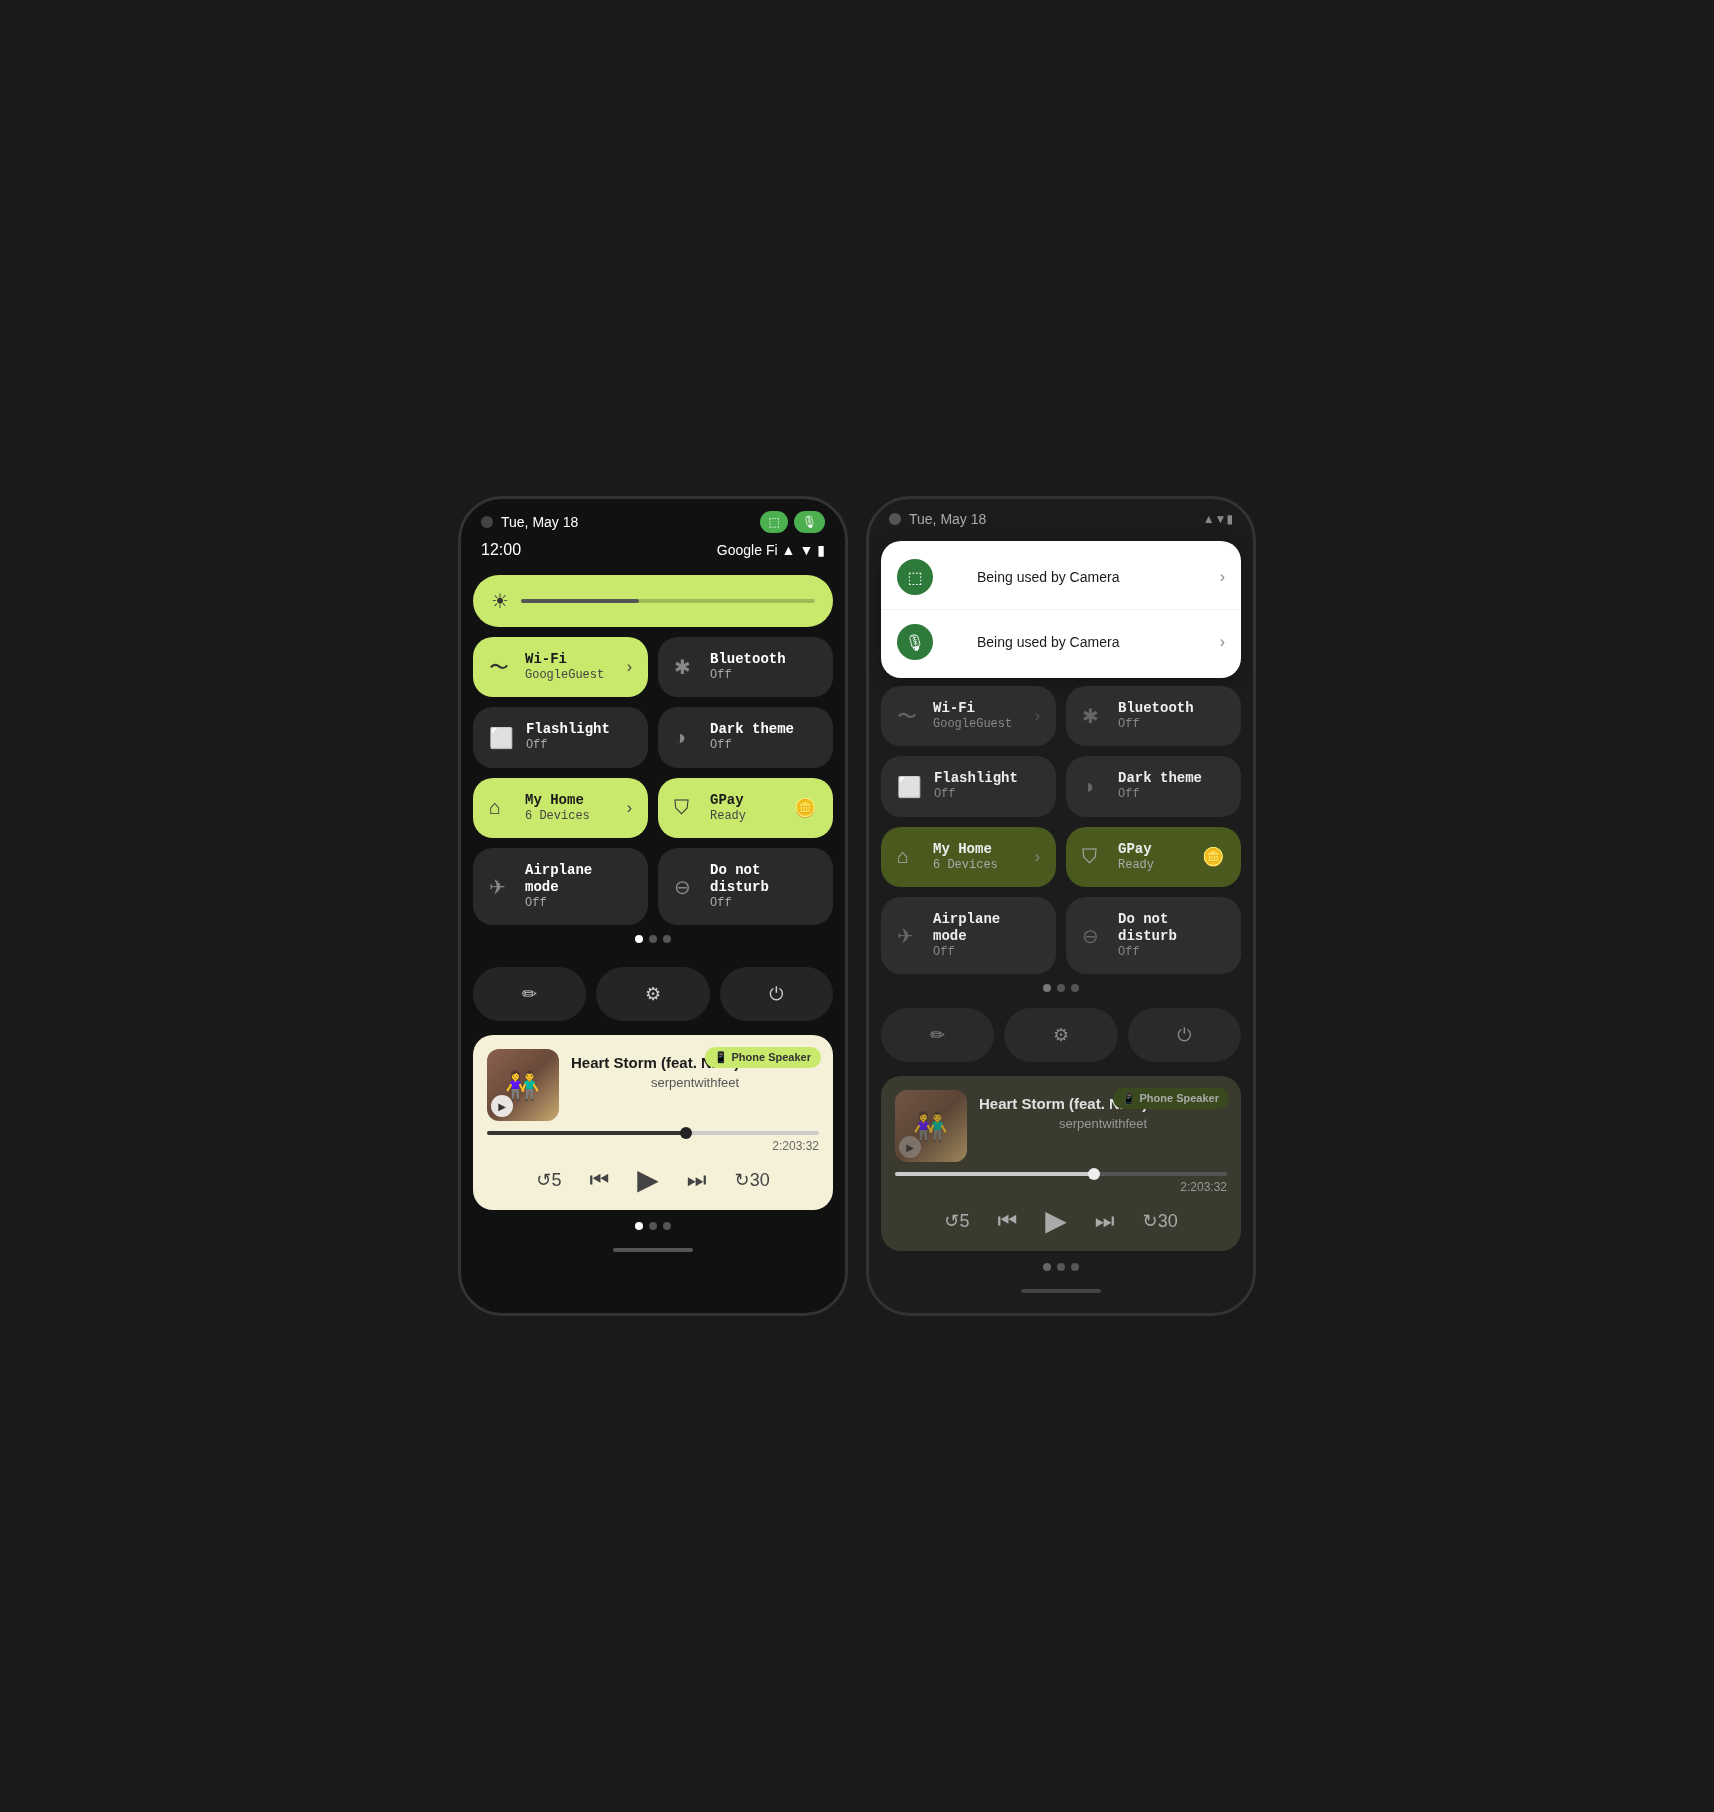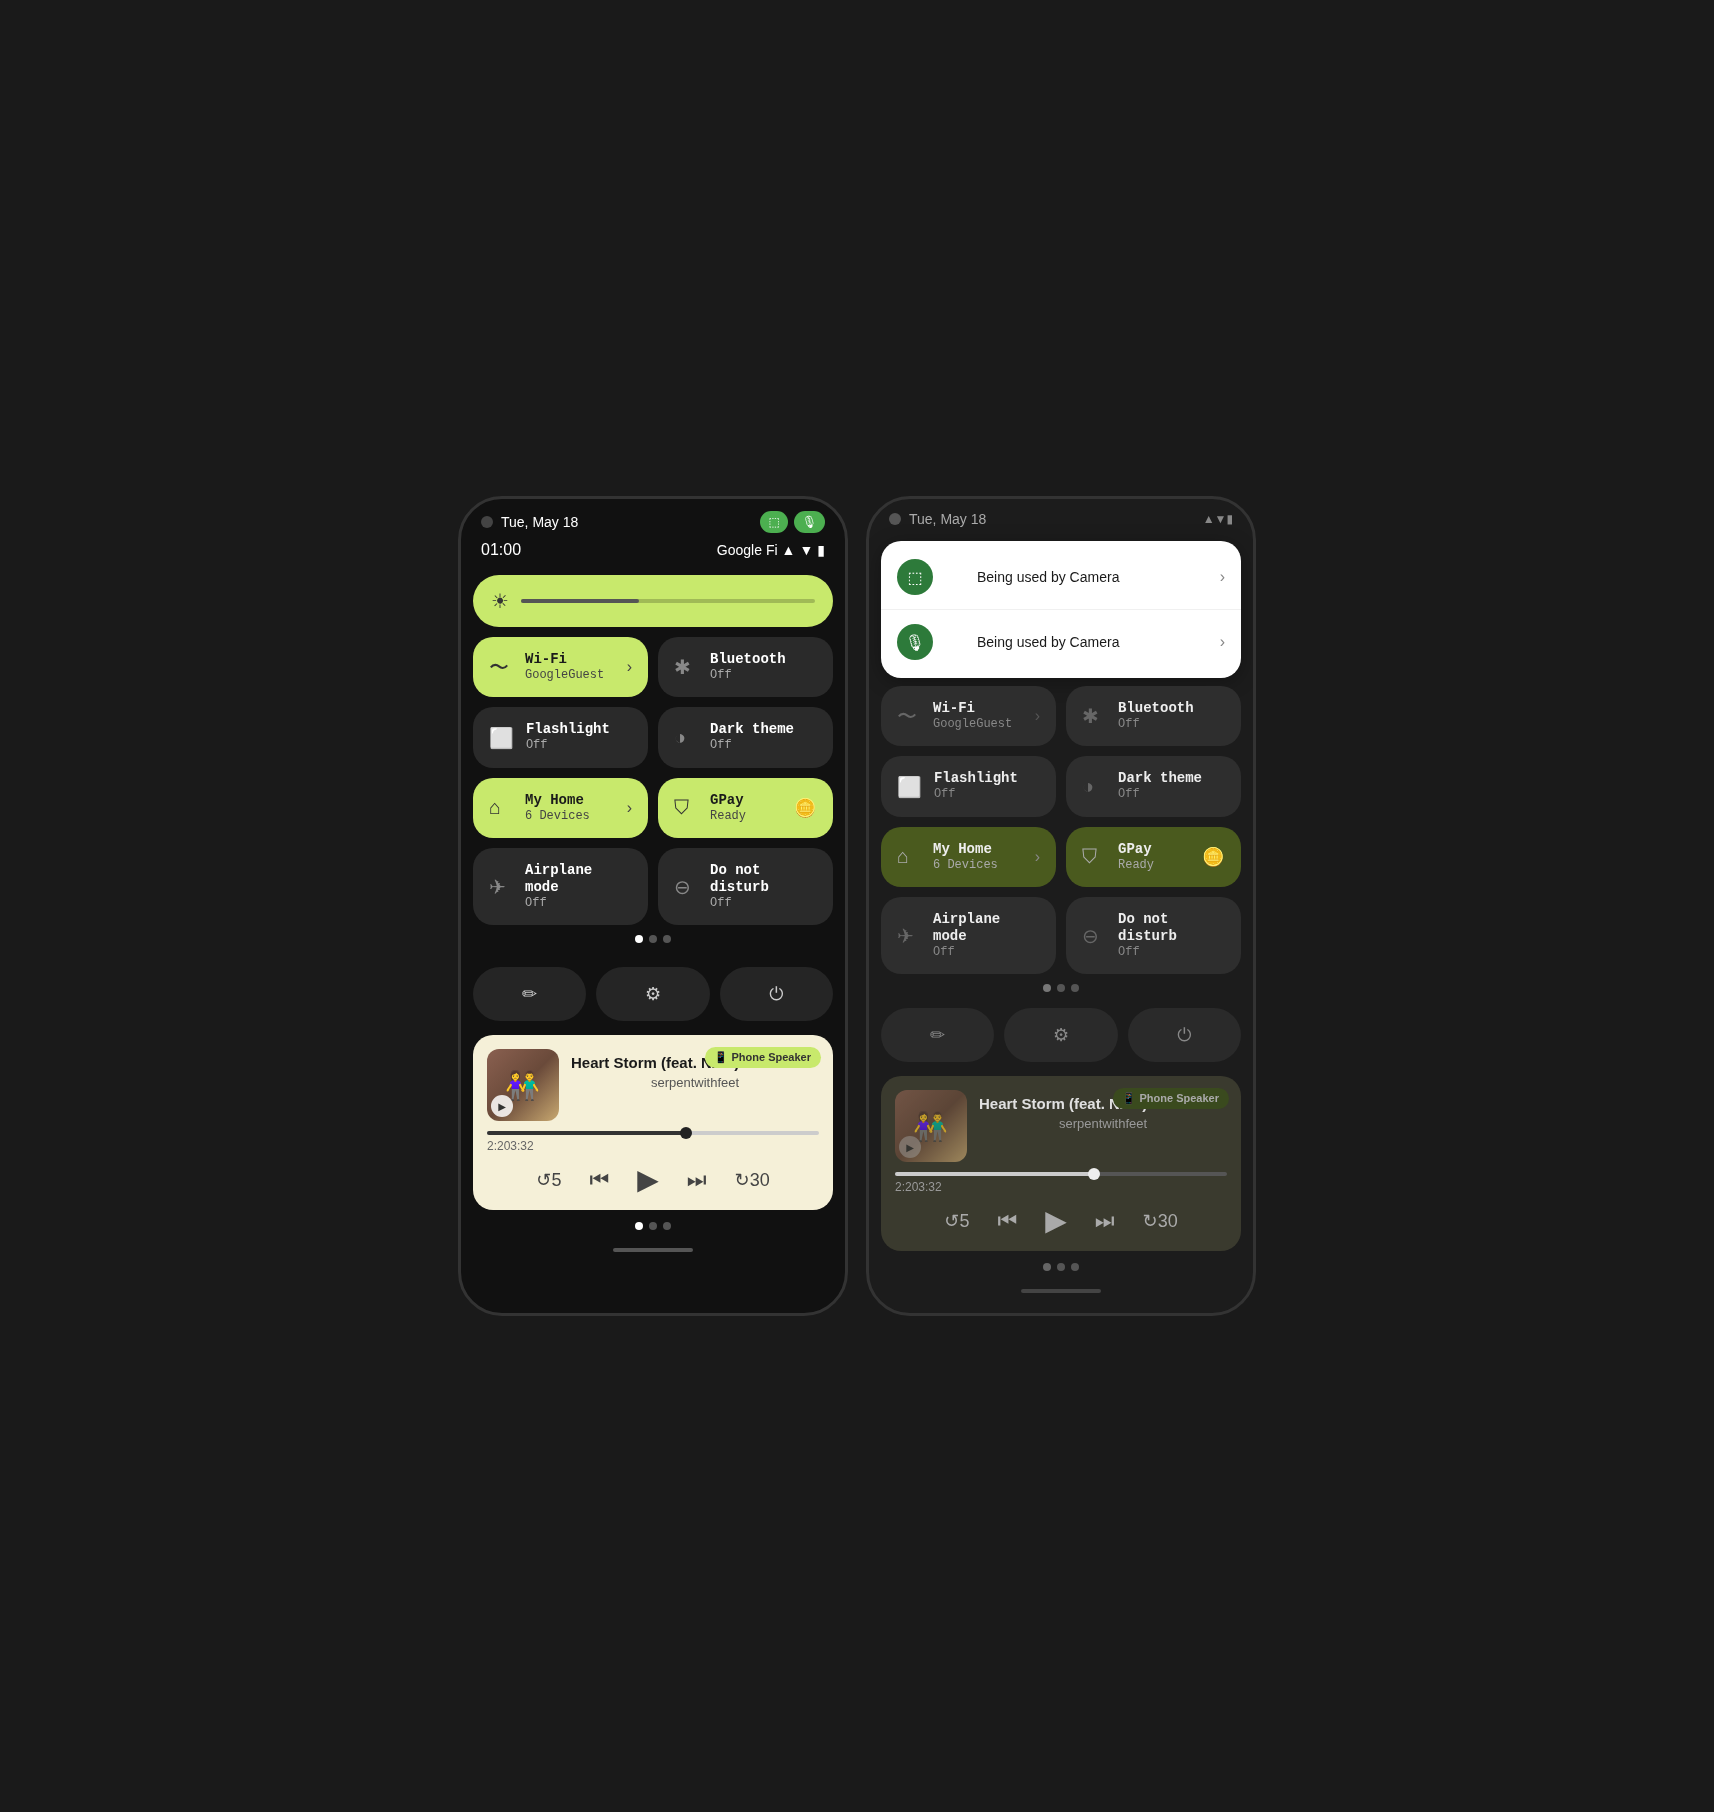--- a/index.html
+++ b/index.html
@@ -301,21 +301,21 @@
       top: 50%;
       left: 60%;
       transform: translate(-50%, -50%);
       width: 12px; height: 12px;
       border-radius: 50%;
       background: #222;
     }
     .phone-dark .progress-thumb { background: #eee; }
     .progress-times {
       display: flex;
-      justify-content: flex-start;
+      justify-content: flex-end;
       font-size: 12px;
       color: #666;
     }
     .phone-dark .progress-times { color: #aaa; }
     
     .media-controls {
       display: flex;
       justify-content: center;
       align-items: center;
       gap: 28px;
@@ -405,21 +405,21 @@
       <div class="green-pill">
         <span>⬚</span>
       </div>
       <div class="green-pill">
         <span>🎙</span>
       </div>
     </div>
   </div>
 
   <div class="time-row">
-    <span>01:00</span>
+    <span>12:00</span>
     <div class="carrier-info">
       <span>Google Fi</span>
       <span>▲</span>
       <span>▼</span>
       <span>▮</span>
     </div>
   </div>
 
   <div class="control-panel">
     <div class="brightness-row">

